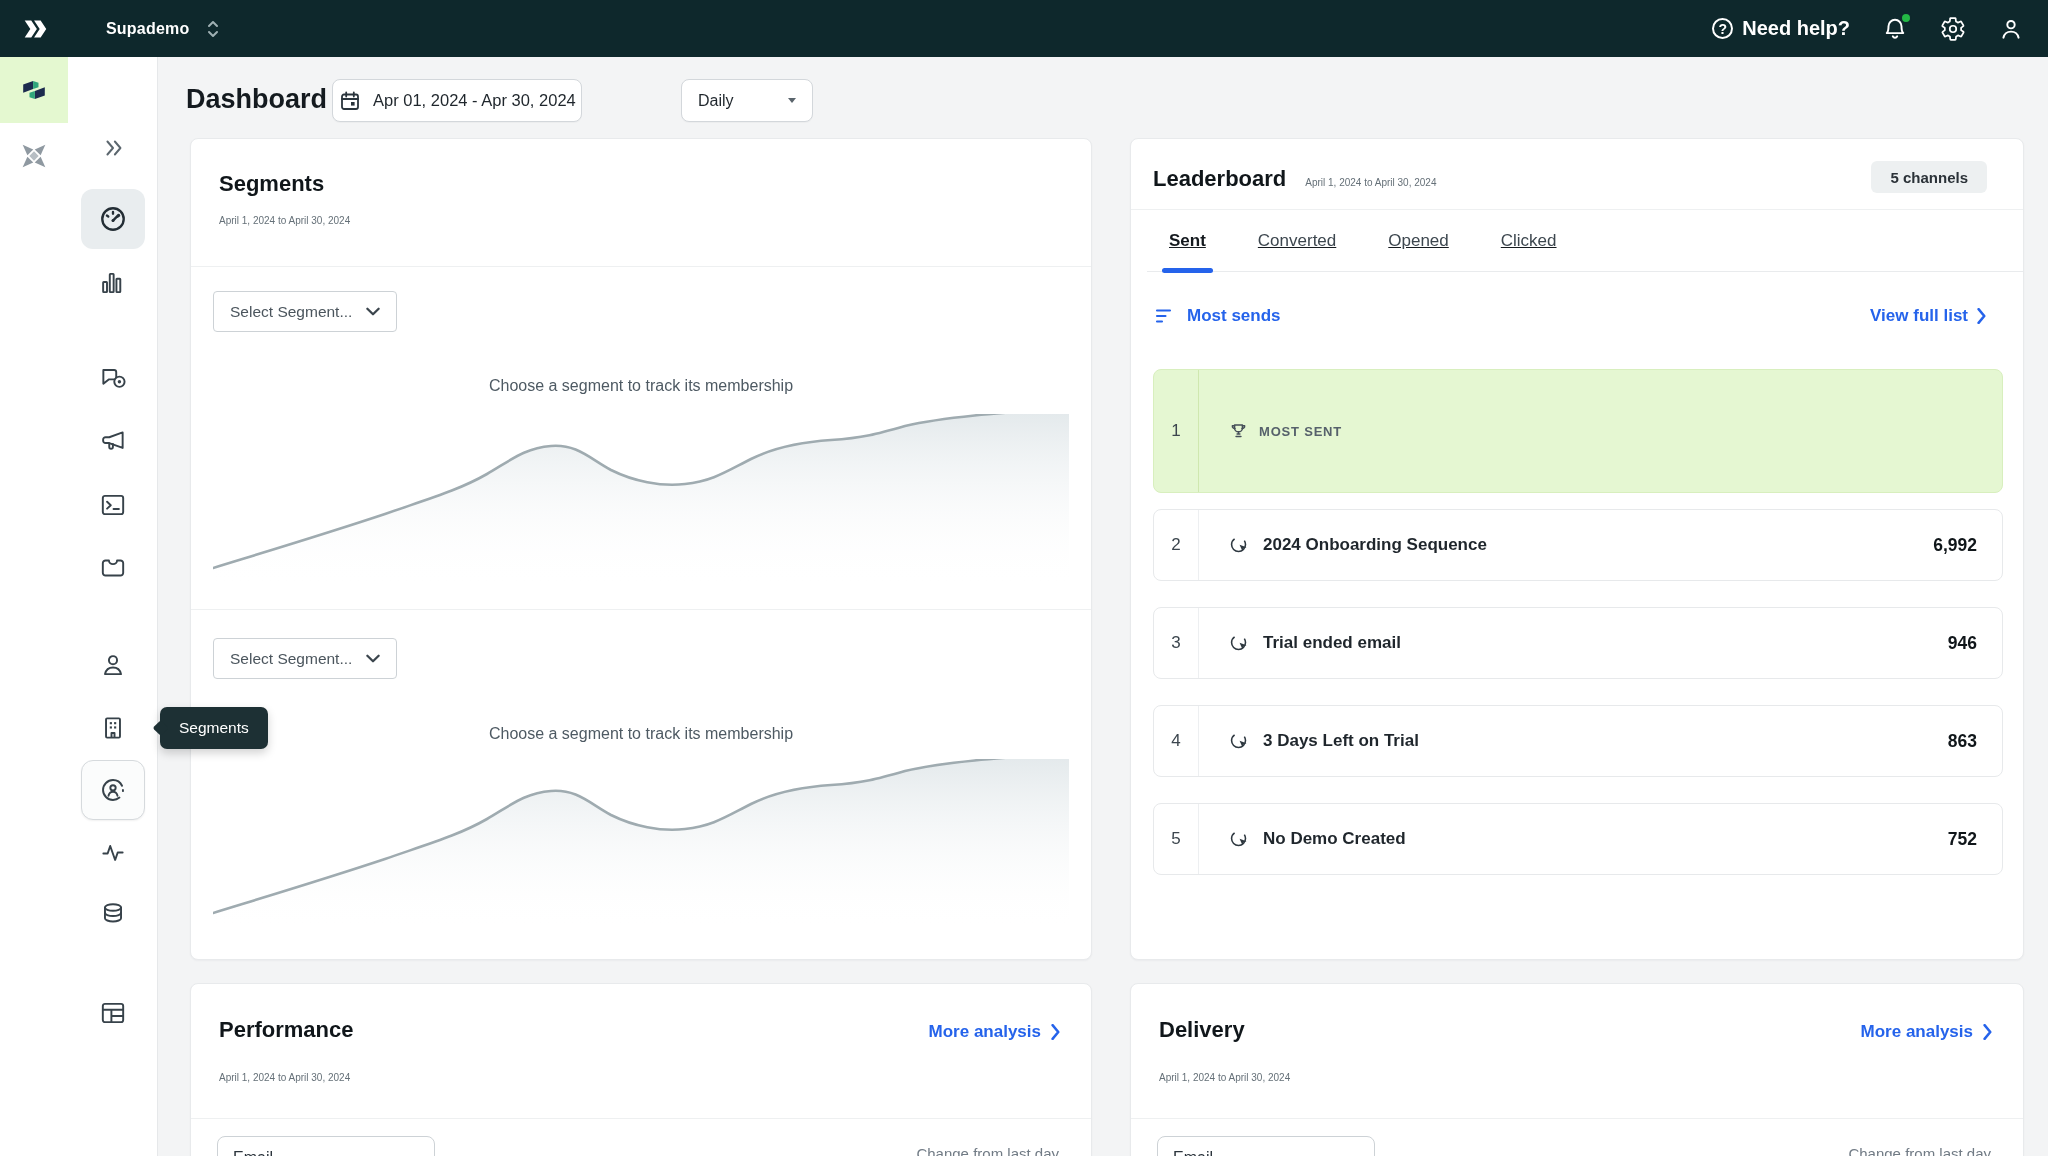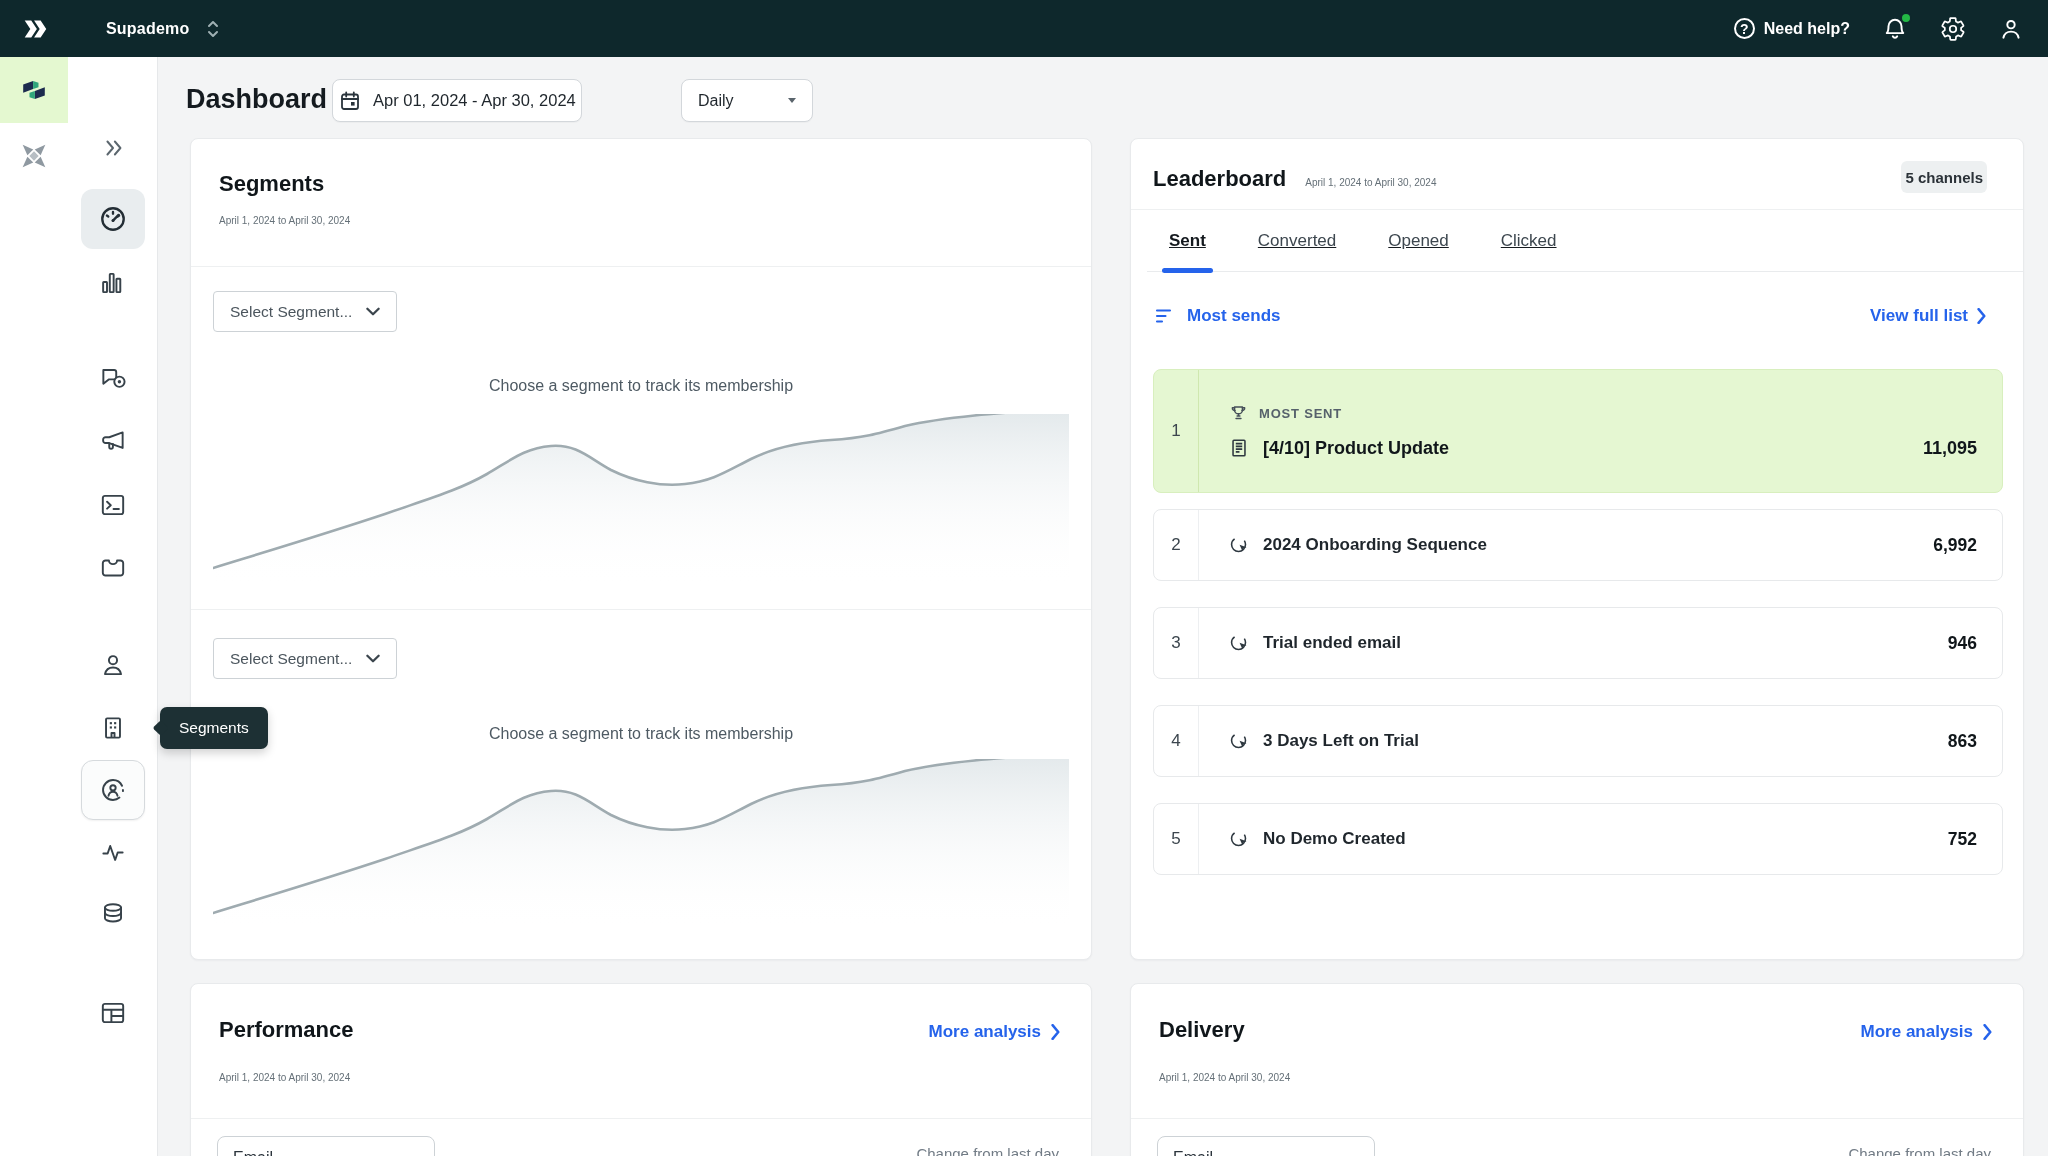--- a/index.html
+++ b/index.html
@@ -14,21 +14,21 @@
 
   
   .topbar { position:absolute; left:0; top:0; width:2048px; height:57px; background:#0e282c; display:flex; align-items:center; z-index:40; }
   .tb-logo { margin-left:20px; }
   .tb-ws { margin-left:56px; display:flex; align-items:center; cursor:pointer; }
   .tb-ws-name { color:#fff; font-size:16px; font-weight:700; letter-spacing:.2px; }
   .tb-ws-caret { margin-left:17px; }
   .tb-right { position:absolute; right:24px; top:0; height:57px; display:flex; align-items:center; gap:32px; }
   .tb-help { display:flex; align-items:center; gap:9px; cursor:pointer; }
   .q-badge { width:21px; height:21px; border:2px solid #fff; border-radius:50%; color:#fff; font-size:14px; font-weight:700; display:flex; align-items:center; justify-content:center; }
-  .tb-help-label { color:#fff; font-size:16px; font-weight:700; }
+  .tb-help-label { color:#fff; font-size:20px; font-weight:700; }
   .tb-iconbtn { position:relative; cursor:pointer; display:flex; align-items:center; }
   .bell-dot { position:absolute; top:-4px; right:-4px; width:12px; height:12px; border-radius:50%; background:#23b845; border:2px solid #0e282c; }
 
   
   .rail { position:absolute; left:0; top:57px; width:68px; bottom:0; background:#fff; z-index:30; }
   .rail-item { width:68px; height:66px; display:flex; align-items:center; justify-content:center; cursor:pointer; }
   .rail-item.active { background:#e4f8d0; }
 
   
   .sidenav { position:absolute; left:68px; top:57px; width:90px; bottom:0; background:#fff; border-right:1px solid #e6e8ea; z-index:30; }
@@ -60,21 +60,21 @@
   .seg-title { position:absolute; left:28px; top:32px; }
   .seg-sub { position:absolute; left:28px; top:76px; }
   .select-btn { position:absolute; height:41px; background:#fff; border:1px solid #cdd2d6; border-radius:4px; display:flex; align-items:center; gap:14px; padding:0 16px; cursor:pointer; }
   .select-btn span { font-size:15.5px; color:#4b555d; }
   .empty-msg { position:absolute; left:0; width:100%; text-align:center; font-size:16px; color:#4e5a63; }
   .ph-chart { position:absolute; left:22px; width:856px; height:172px; }
 
   
   .lb-card { left:1130px; top:138px; width:894px; height:822px; }
   .lb-head { position:absolute; left:22px; top:27px; display:flex; align-items:baseline; gap:19px; }
-  .lb-badge { position:absolute; right:36px; top:22px; height:32px; background:#edf0f1; border-radius:6px; display:flex; align-items:center; padding:0 4px; font-size:15px; font-weight:700; color:#2b3238; }
+  .lb-badge { position:absolute; right:36px; top:22px; height:32px; background:#edf0f1; border-radius:6px; display:flex; align-items:center; padding:0 19px; font-size:15px; font-weight:700; color:#2b3238; }
   .lb-tabs { position:absolute; left:16px; right:0; top:70px; height:63px; border-bottom:1px solid #e9ebed; display:flex; align-items:flex-end; padding-left:15px;text-decoration:underline; }
   .lb-tab { position:relative; padding:0 7px 20px 7px; margin-right:38px; font-size:17px; color:#3d474f; font-weight:500; cursor:pointer; }
   .lb-tab.active { font-weight:700; color:#14191e; }
   .tab-underline { position:absolute; left:0; right:0; bottom:-2px; height:5px; border-radius:3px; background:#2563eb; }
   .lb-sortrow { position:absolute; left:22px; right:36px; top:160px; height:34px; display:flex; align-items:center;gap:28px; }
   .lb-sort { display:flex; align-items:center; gap:12px; cursor:pointer; }
   .link-blue { color:#2563eb; font-size:17px; font-weight:700; }
   .lb-viewfull { margin-left:auto; display:flex; align-items:center; gap:9px; cursor:pointer; }
   .lb-row { position:absolute; left:22px; width:850px; background:#fff; border:1px solid #e7e9eb; border-radius:8px; display:flex; align-items:stretch; cursor:pointer; }
   .lb-row.hl { background:#e5f7d2; border-color:#d8efbe; }
@@ -409,28 +409,20 @@
     <div class="lb-rank">1</div>
     <div class="hl-col">
       <div class="hl-callout">
         <svg width="21" height="21" viewBox="0 0 24 24" fill="none" stroke="#454f58" stroke-width="1.7" stroke-linecap="round" stroke-linejoin="round">
           <path d="M7.5 4.5h9v3.4a4.5 4.5 0 0 1-9 0Z"></path>
           <path d="M7.5 5.5H5a2.8 2.8 0 0 0 3 3.2M16.5 5.5H19a2.8 2.8 0 0 1-3 3.2"></path>
           <path d="M12 12.4v2.4M9.2 17.8h5.6M10.4 14.8h3.2"></path>
         </svg>
         <span>MOST SENT</span>
       </div>
-      <div class="hl-line">
-        <svg width="22" height="22" viewBox="0 0 24 24" fill="none" stroke="#2e3840" stroke-width="1.7" stroke-linejoin="round">
-          <rect x="5.5" y="3.5" width="13" height="17" rx="1"></rect>
-          <path d="M8.5 7.2h7M8.5 10.2h7M8.5 13.2h7M8.5 16.2h4"></path>
-        </svg>
-        <span class="hl-name">[4/10] Product Update</span>
-        <span class="hl-value">11,095</span>
-      </div>
     </div>
   </div>
 
   <div class="lb-row" style="top:370px; height:72px;">
     <div class="lb-rank">2</div>
     <div class="lb-body">
       <svg width="22" height="22" viewBox="0 0 24 24" fill="none" stroke="#2e3840" stroke-width="1.7">
         <circle cx="11.5" cy="11.5" r="7.6" stroke-dasharray="36 12" stroke-dashoffset="5"></circle>
         <path d="M12.6 11.6l7.6 2.8-3.2 1.2-1.2 3.2Z" fill="#2e3840" stroke="none"></path>
       </svg>

